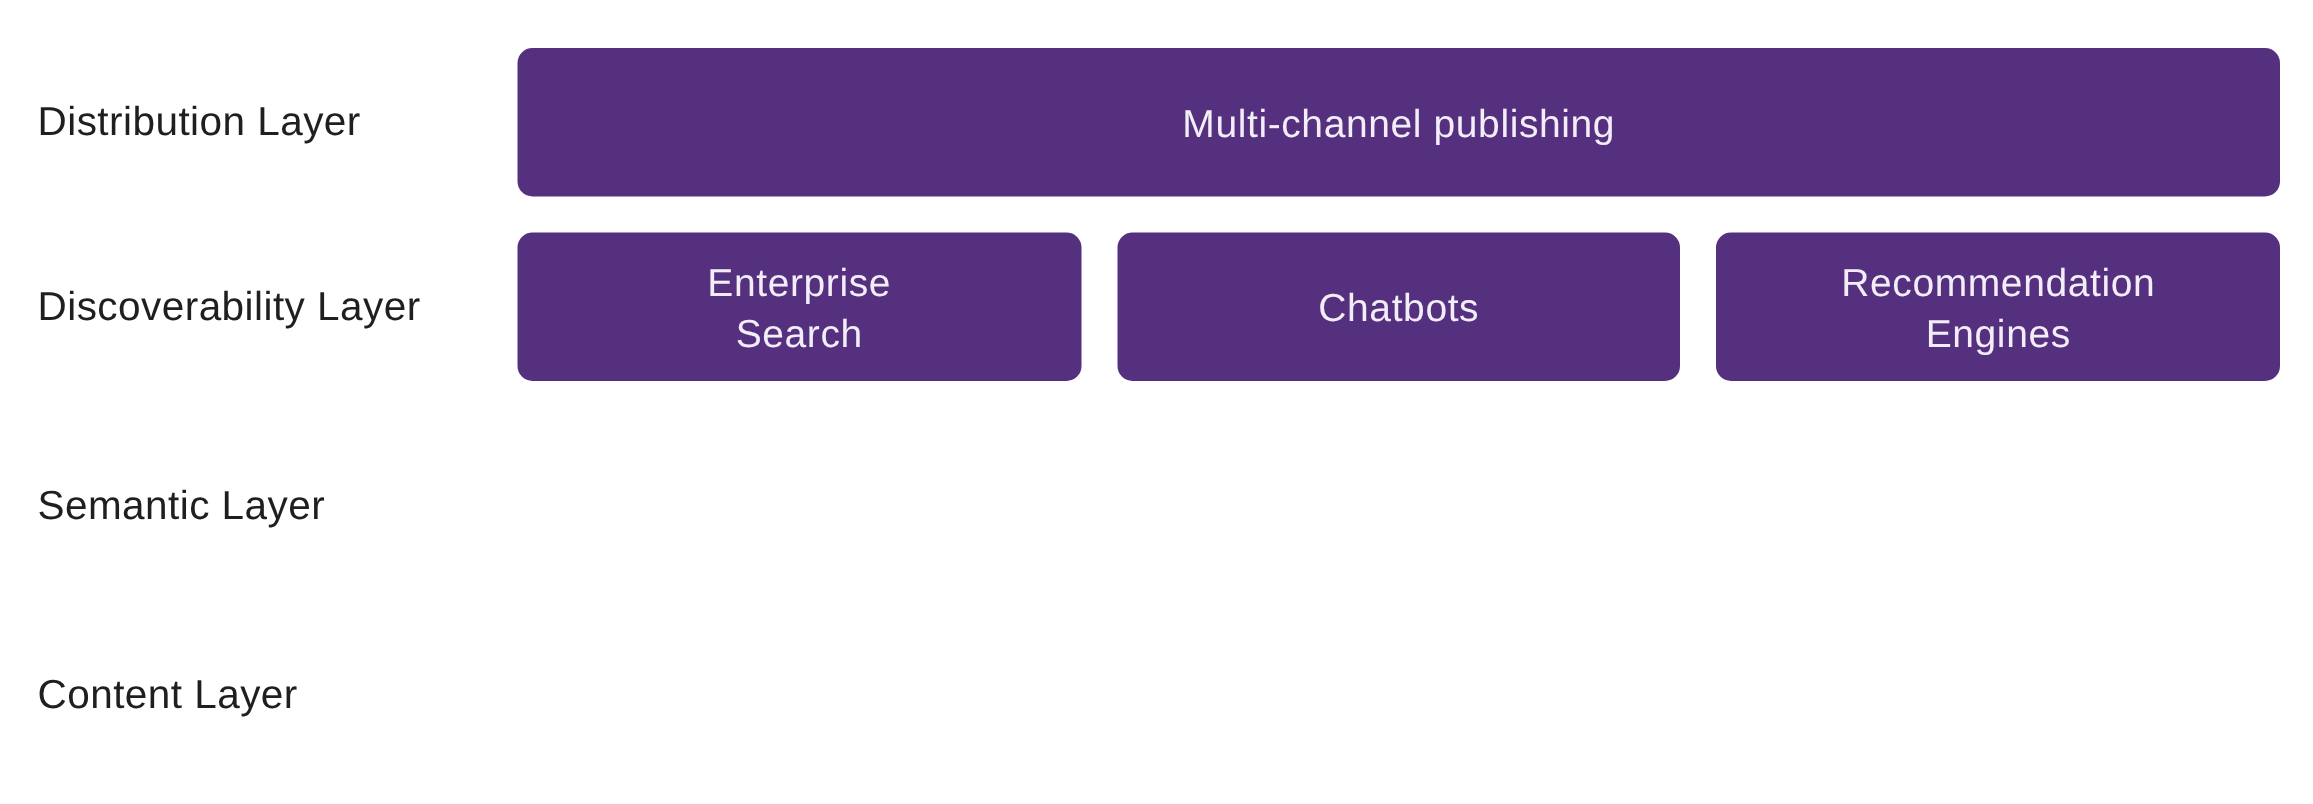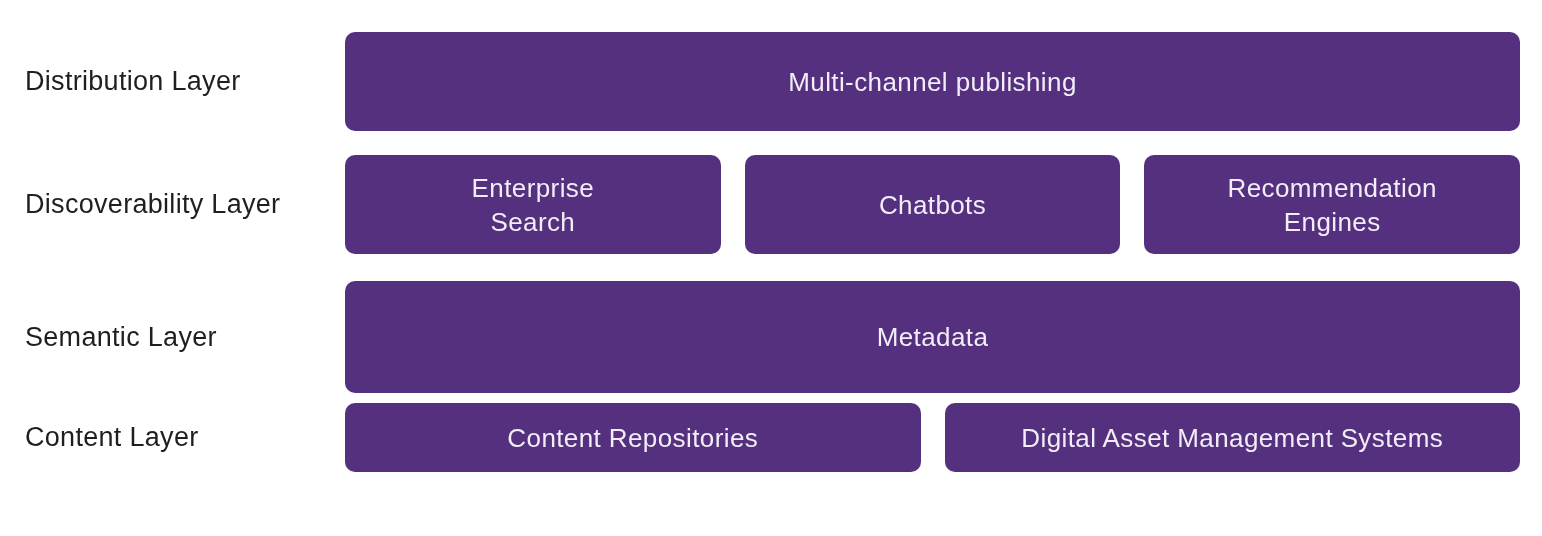--- a/index.html
+++ b/index.html
@@ -58,21 +58,21 @@
     color: var(--box-text);
     font-size: 26px;
     letter-spacing: 0.4px;
     line-height: 34px;
     white-space: pre-line;
     padding: 8px 20px;
   }
   .r1 { top: 32px;  height: 99px; }
   .r2 { top: 155px; height: 99px; }
   .r3 { top: 281px; height: 112px; }
-  .r4 { top: 403px; height: 69px; }
+  .r4 { top: 403px; height: 121px; }
 </style>
 </head>
 <body>
 
 <div class="canvas">
 
   <div class="row r2">
     <div class="row-label">Discoverability Layer</div>
     <div class="boxes">
       <div class="box">Enterprise
@@ -85,26 +85,19 @@
 
   <div class="row r1">
     <div class="row-label">Distribution Layer</div>
     <div class="boxes">
       <div class="box">Multi-channel publishing</div>
     </div>
   </div>
 
   <div class="row r3">
     <div class="row-label">Semantic Layer</div>
-    <div class="boxes">
-      <div class="box">Metadata</div>
-    </div>
   </div>
 
   <div class="row r4">
     <div class="row-label">Content Layer</div>
-    <div class="boxes">
-      <div class="box">Content Repositories</div>
-      <div class="box">Digital Asset Management Systems</div>
-    </div>
   </div>
 
 </div>
 
 </body></html>

